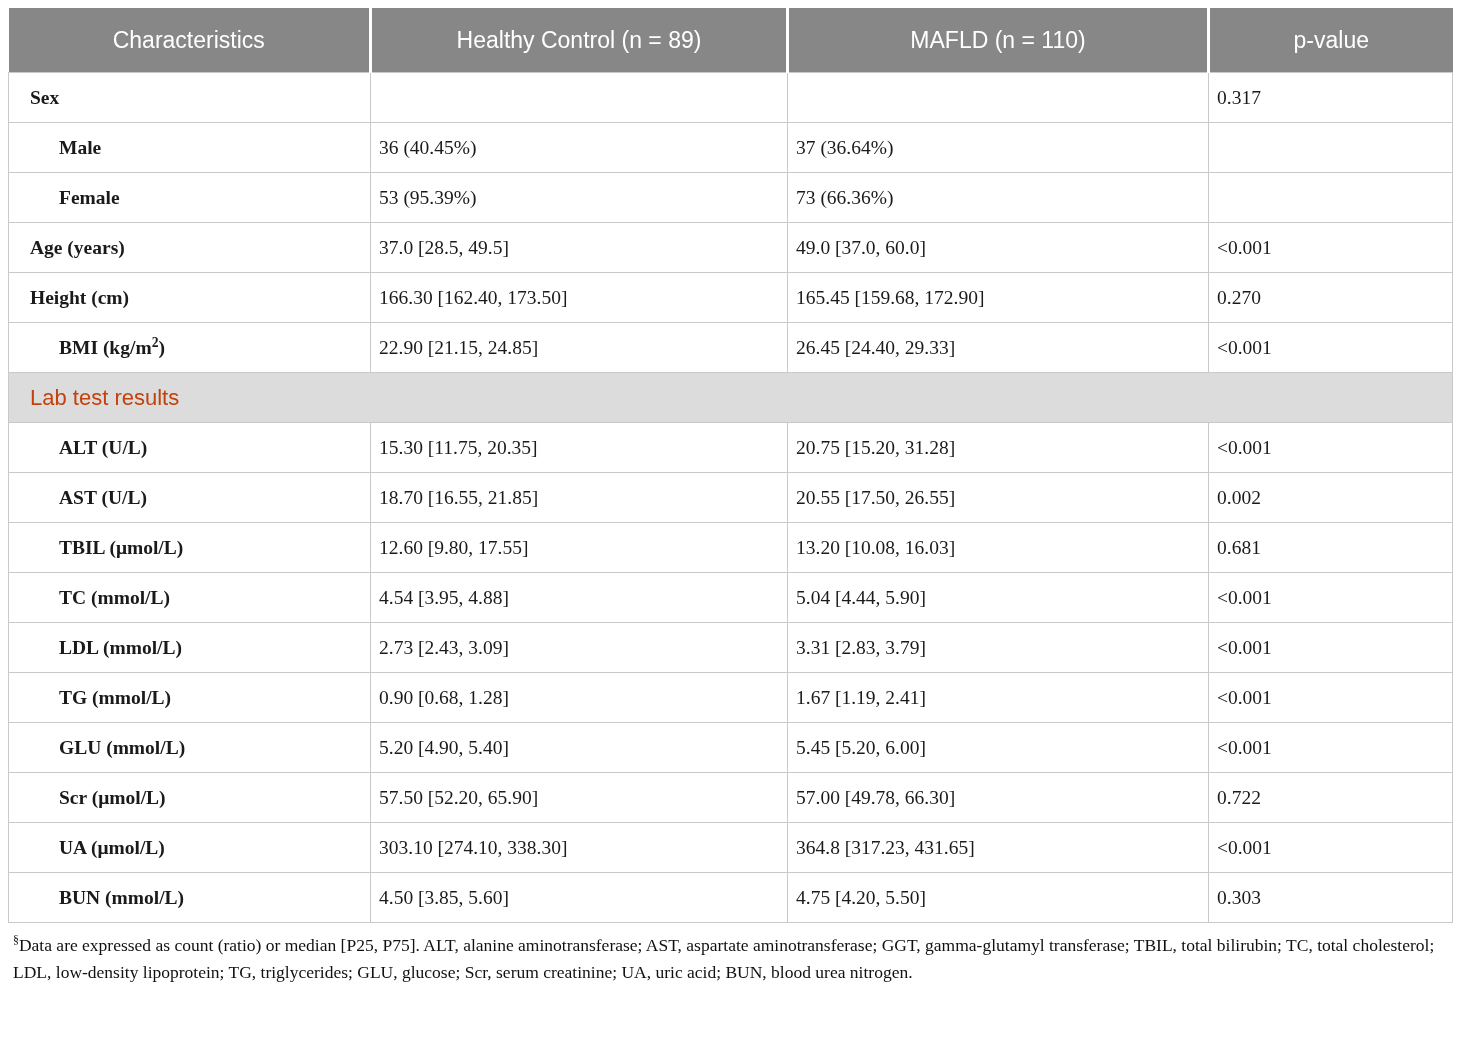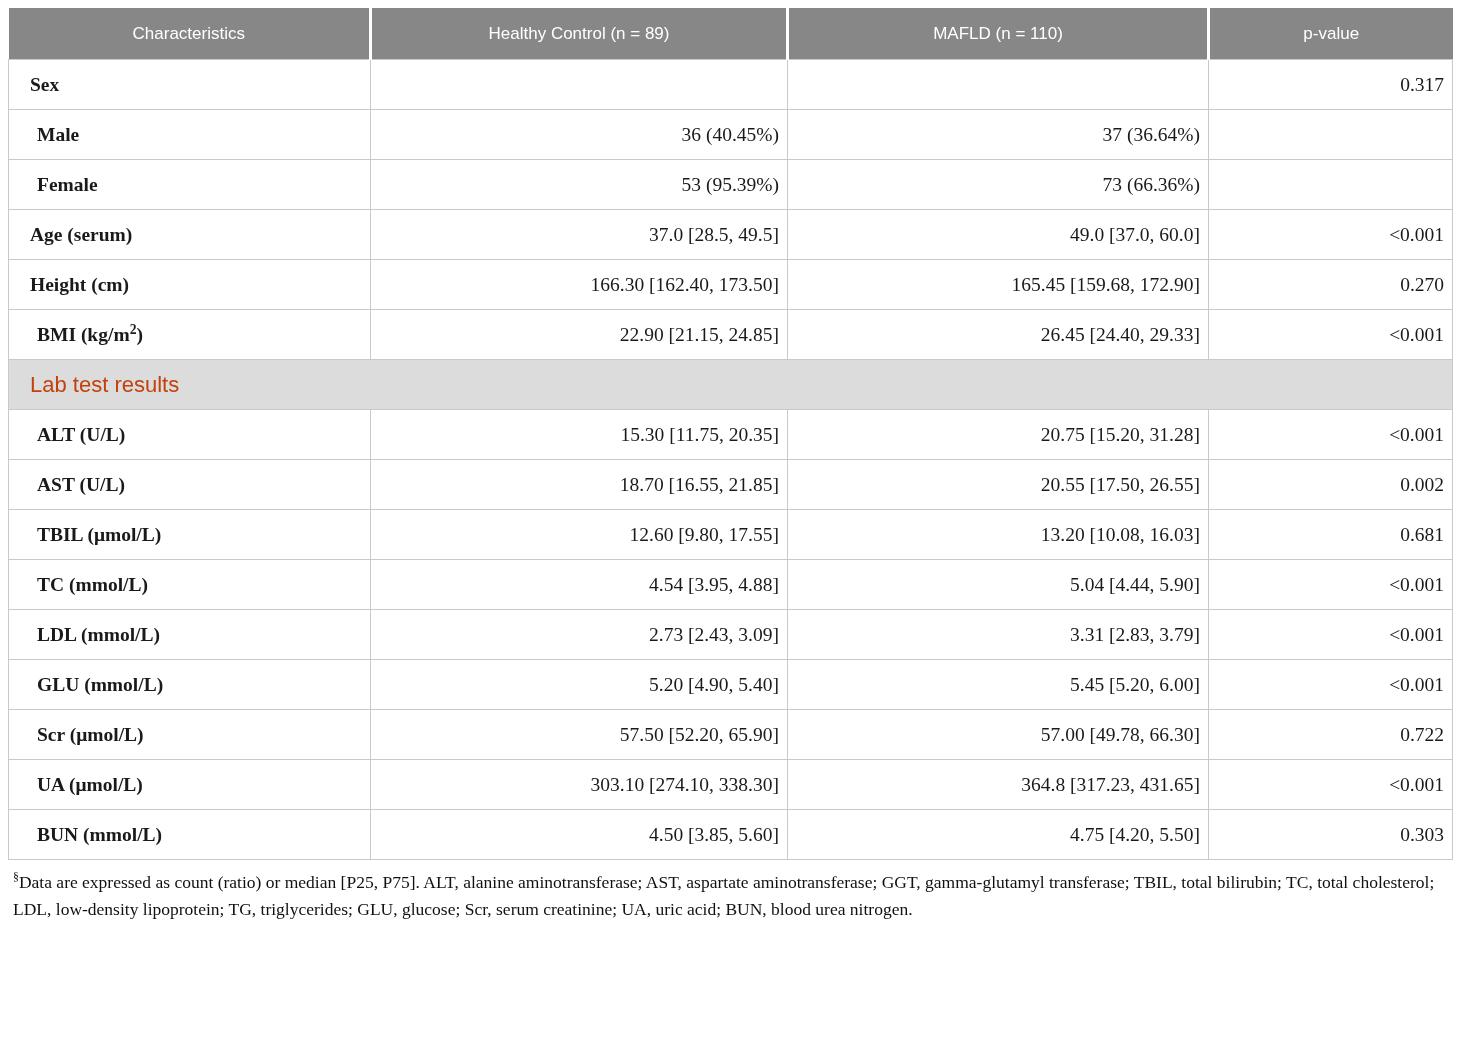--- a/index.html
+++ b/index.html
@@ -21,22 +21,22 @@
     border-collapse:collapse;
     table-layout:fixed;
     width:1444px;
   }
   
   thead th{
     background:var(--header-bg);
     color:var(--header-text);
     font-family:"Liberation Sans","DejaVu Sans",sans-serif;
     font-weight:400;
-    font-size:17px;
-    height:51px;
+    font-size:23px;
+    height:64px;
     text-align:center;
     vertical-align:middle;
     border:none;
     border-left:3px solid #ffffff;
     padding:0 6px;
   }
   thead th:first-child{border-left:none;}
   
   tbody th,tbody td{
     border:1px solid var(--border);
@@ -44,22 +44,22 @@
     font-size:19.5px;
     vertical-align:middle;
     background:#ffffff;
   }
   tbody th.row-label{
     font-weight:700;
     text-align:left;
     padding-left:21px;
     padding-right:8px;
   }
-  tbody th.row-label.indent{padding-left:28px;}
-  tbody td.val{text-align:right;padding:0 8px;}
+  tbody th.row-label.indent{padding-left:50px;}
+  tbody td.val{text-align:left;padding:0 8px;}
   tbody td.section-cell{
     background:var(--section-bg);
     font-family:"Liberation Sans","DejaVu Sans",sans-serif;
     font-size:22px;
     text-align:left;
     padding-left:21px;
     color:#c2410c;
   }
   sup{font-size:70%;line-height:0;}
   .footnote{
@@ -103,21 +103,21 @@
     <td class="val">37 (36.64%)</td>
     <td class="val"></td>
   </tr>
         <tr>
     <th class="row-label indent">Female</th>
     <td class="val">53 (95.39%)</td>
     <td class="val">73 (66.36%)</td>
     <td class="val"></td>
   </tr>
         <tr>
-    <th class="row-label">Age (serum)</th>
+    <th class="row-label">Age (years)</th>
     <td class="val">37.0 [28.5, 49.5]</td>
     <td class="val">49.0 [37.0, 60.0]</td>
     <td class="val">&lt;0.001</td>
   </tr>
         <tr>
     <th class="row-label">Height (cm)</th>
     <td class="val">166.30 [162.40, 173.50]</td>
     <td class="val">165.45 [159.68, 172.90]</td>
     <td class="val">0.270</td>
   </tr>
@@ -154,20 +154,26 @@
     <td class="val">5.04 [4.44, 5.90]</td>
     <td class="val">&lt;0.001</td>
   </tr>
         <tr>
     <th class="row-label indent">LDL (mmol/L)</th>
     <td class="val">2.73 [2.43, 3.09]</td>
     <td class="val">3.31 [2.83, 3.79]</td>
     <td class="val">&lt;0.001</td>
   </tr>
         <tr>
+    <th class="row-label indent">TG (mmol/L)</th>
+    <td class="val">0.90 [0.68, 1.28]</td>
+    <td class="val">1.67 [1.19, 2.41]</td>
+    <td class="val">&lt;0.001</td>
+  </tr>
+        <tr>
     <th class="row-label indent">GLU (mmol/L)</th>
     <td class="val">5.20 [4.90, 5.40]</td>
     <td class="val">5.45 [5.20, 6.00]</td>
     <td class="val">&lt;0.001</td>
   </tr>
         <tr>
     <th class="row-label indent">Scr (μmol/L)</th>
     <td class="val">57.50 [52.20, 65.90]</td>
     <td class="val">57.00 [49.78, 66.30]</td>
     <td class="val">0.722</td>

